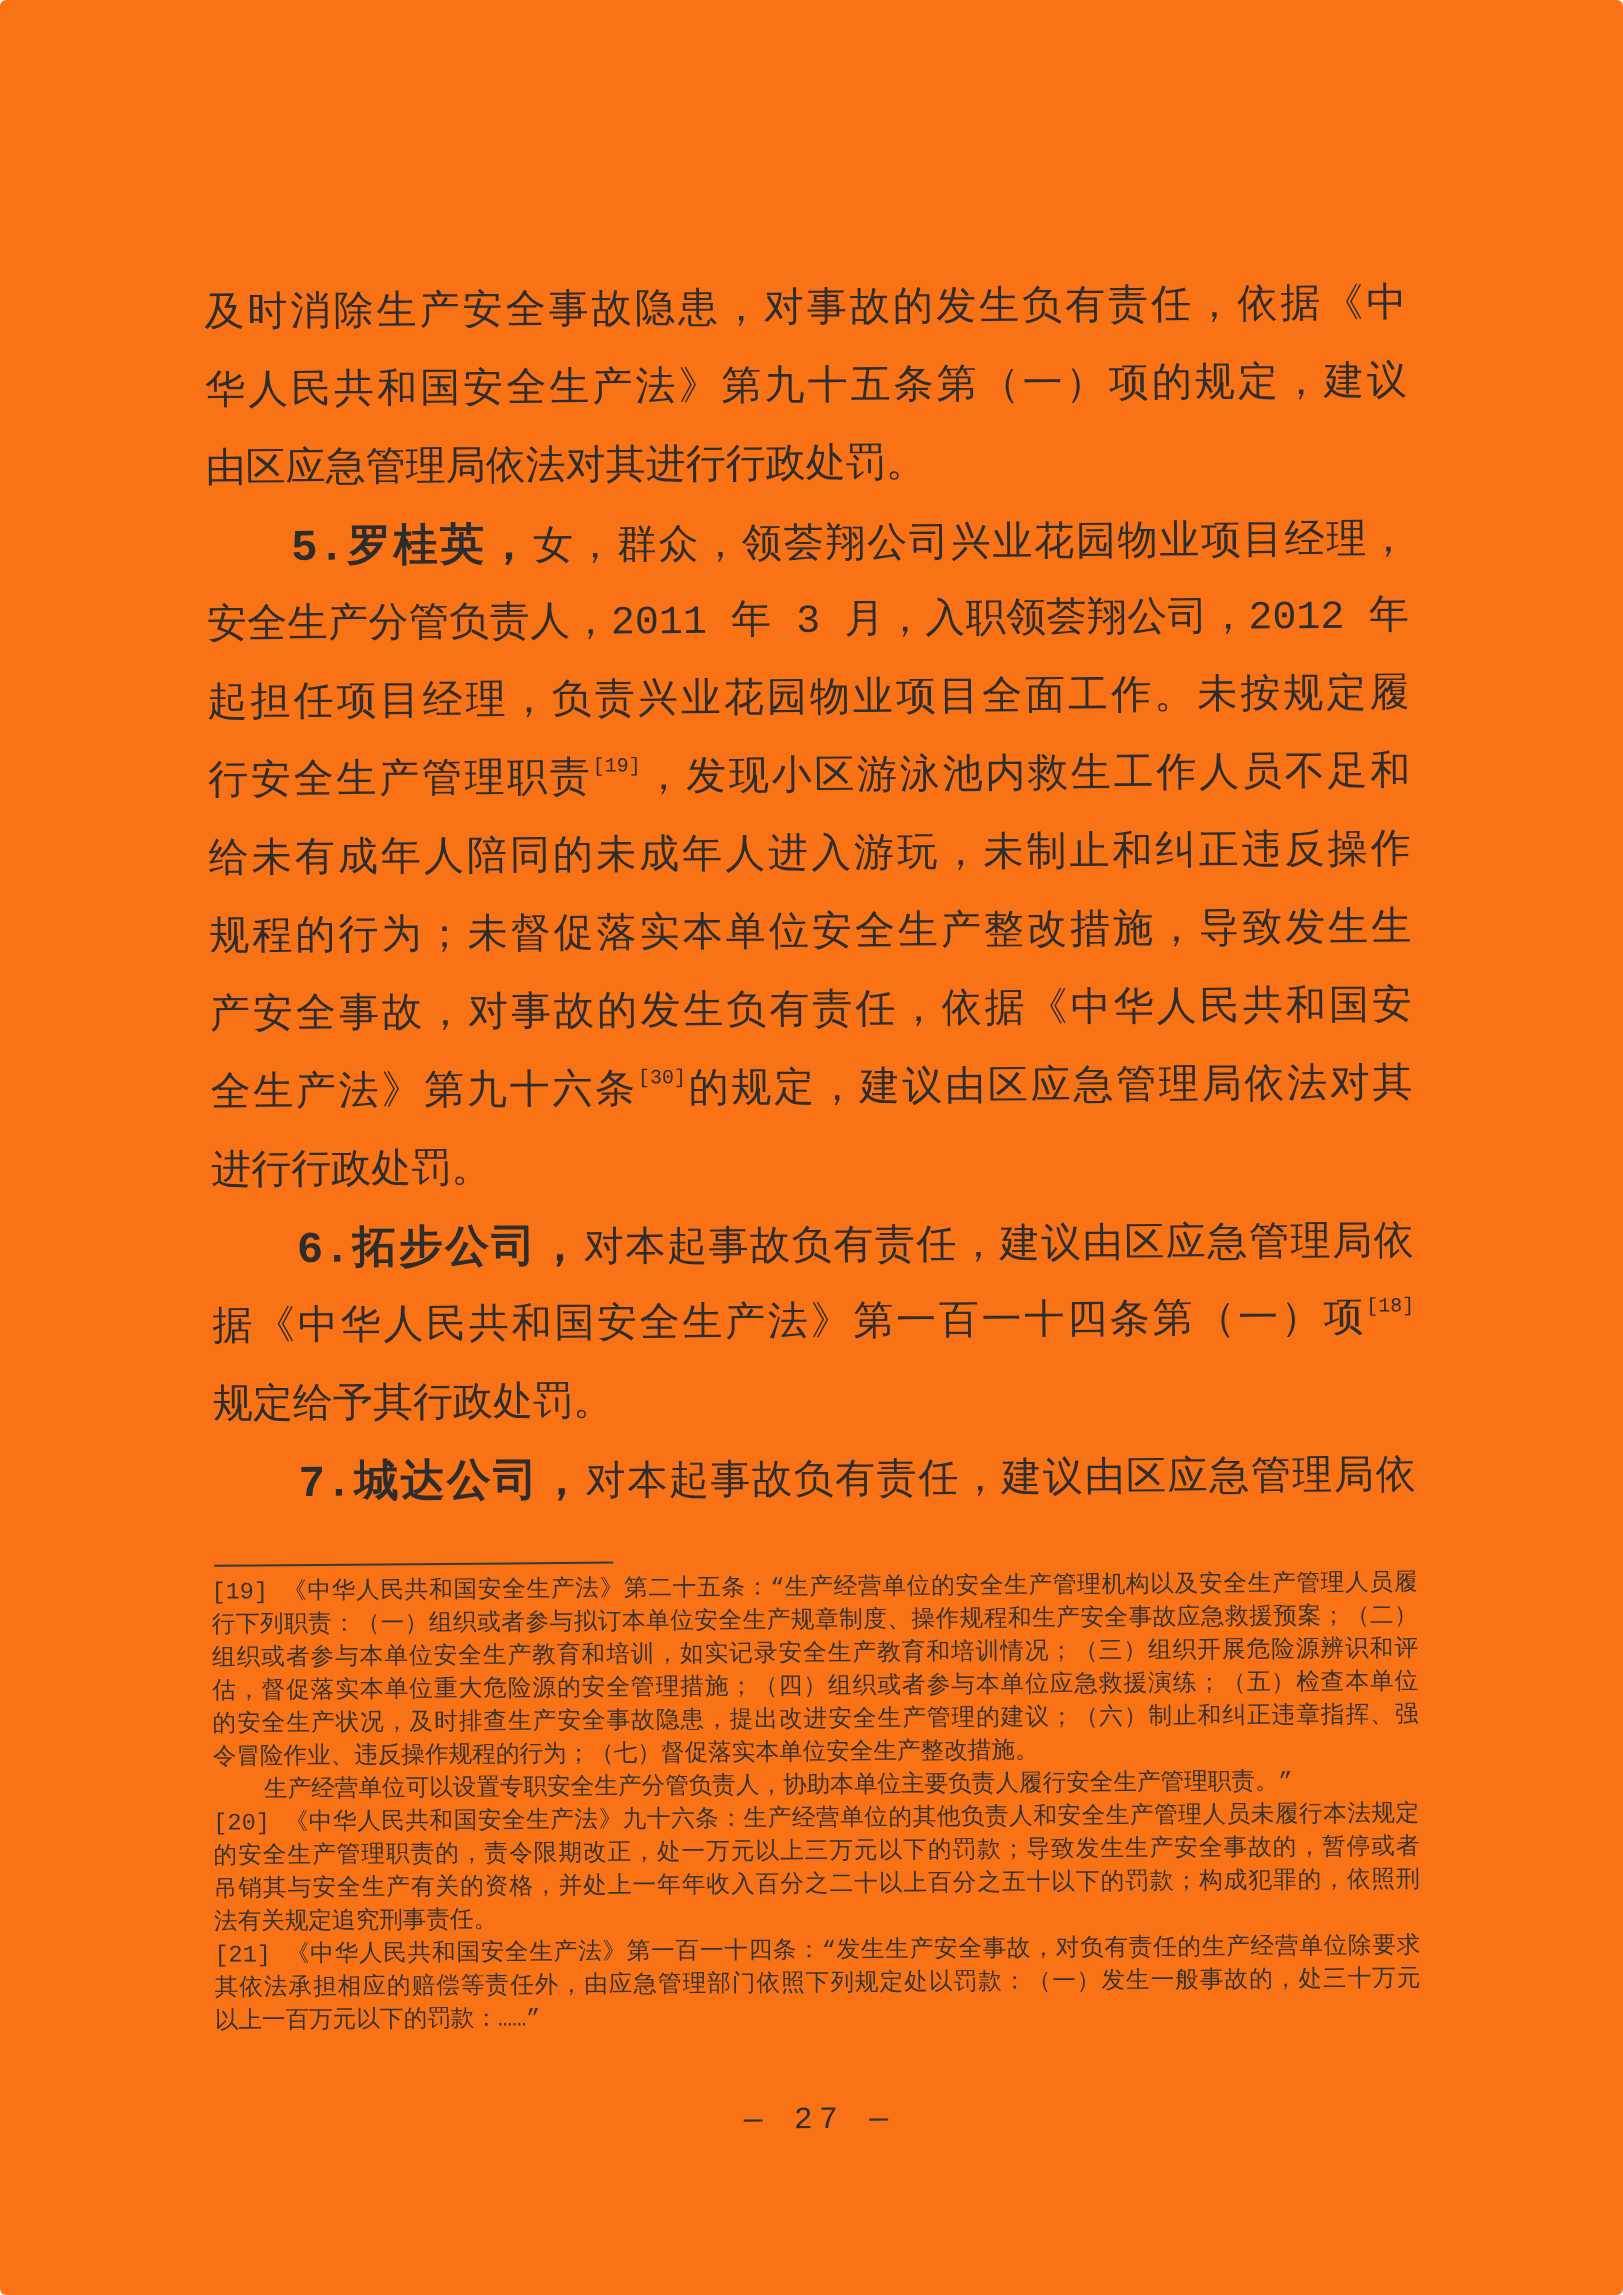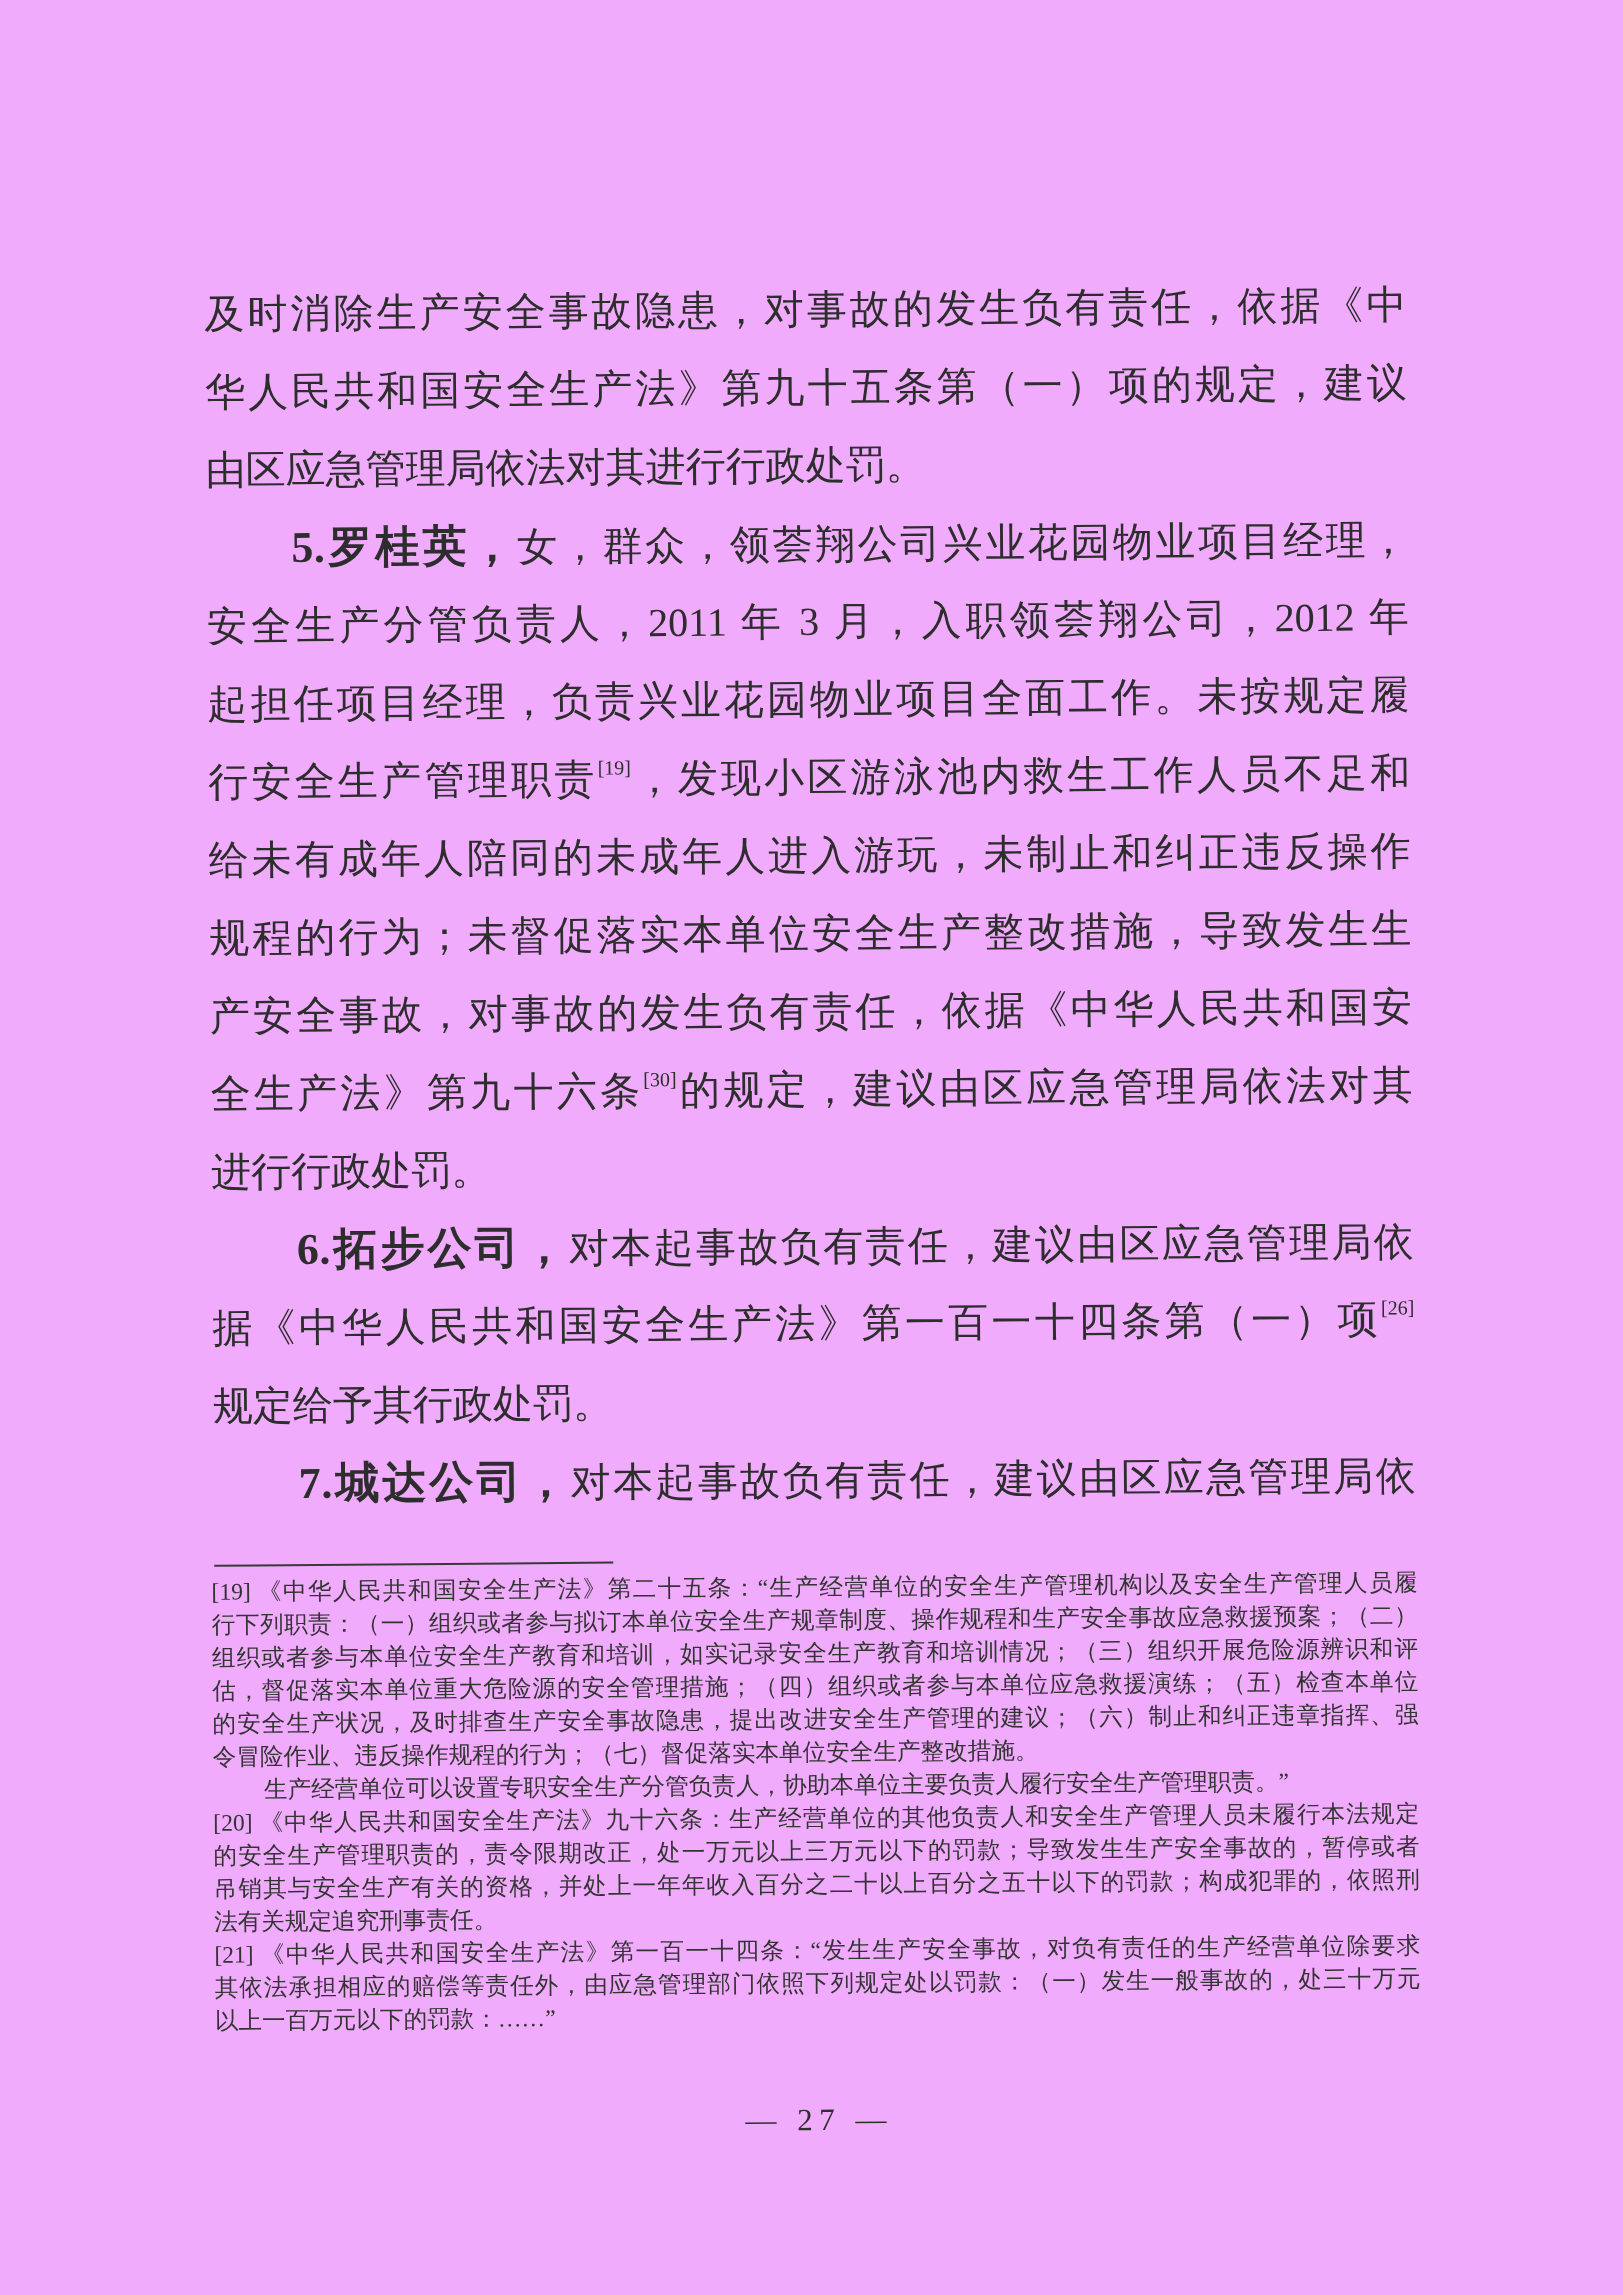--- a/index.html
+++ b/index.html
@@ -4,24 +4,25 @@
 <style>
   html, body {
     margin: 0;
     padding: 0;
     background: #ffffff;
   }
   .page {
     position: relative;
     width: 1623px;
     height: 2295px;
-    background: #f0abfc;
+    background: #f97316;
     overflow: hidden;
-    font-family: Liberation Serif, serif;
+    font-family: Liberation Mono, monospace;
     color: #2d2d2d;
+    border-radius: 6px;
   }
   
   .scan {
     position: absolute;
     inset: 0;
     transform: rotate(-0.45deg);
     transform-origin: 50% 50%;
   }
   .doc-body {
     position: absolute;
@@ -94,21 +95,21 @@
         <div class="bline just ind"><span class="b">5.罗桂英，</span><span>女，群众，领荟翔公司兴业花园物业项目经理，</span></div>
         <div class="bline just"><span>安全生产分管负责人，2011 年 3 月，入职领荟翔公司，2012 年</span></div>
         <div class="bline just"><span>起担任项目经理，负责兴业花园物业项目全面工作。未按规定履</span></div>
         <div class="bline just"><span>行安全生产管理职责</span><span class="sup">[19]</span><span>，发现小区游泳池内救生工作人员不足和</span></div>
         <div class="bline just"><span>给未有成年人陪同的未成年人进入游玩，未制止和纠正违反操作</span></div>
         <div class="bline just"><span>规程的行为；未督促落实本单位安全生产整改措施，导致发生生</span></div>
         <div class="bline just"><span>产安全事故，对事故的发生负有责任，依据《中华人民共和国安</span></div>
         <div class="bline just"><span>全生产法》第九十六条</span><span class="sup">[30]</span><span>的规定，建议由区应急管理局依法对其</span></div>
         <div class="bline"><span>进行行政处罚。</span></div>
         <div class="bline just ind"><span class="b">6.拓步公司，</span><span>对本起事故负有责任，建议由区应急管理局依</span></div>
-        <div class="bline just"><span>据《中华人民共和国安全生产法》第一百一十四条第（一）项</span><span class="sup">[26]</span></div>
+        <div class="bline just"><span>据《中华人民共和国安全生产法》第一百一十四条第（一）项</span><span class="sup">[18]</span></div>
         <div class="bline"><span>规定给予其行政处罚。</span></div>
         <div class="bline just ind"><span class="b">7.城达公司，</span><span>对本起事故负有责任，建议由区应急管理局依</span></div>
       </div>
     <div class="fn-divider"></div>
     <div class="footnotes" id="doc-footnotes">
         <div class="fline just"><span>[19] 《中华人民共和国安全生产法》第二十五条：“生产经营单位的安全生产管理机构以及安全生产管理人员履</span></div>
         <div class="fline just"><span>行下列职责：（一）组织或者参与拟订本单位安全生产规章制度、操作规程和生产安全事故应急救援预案；（二）</span></div>
         <div class="fline just"><span>组织或者参与本单位安全生产教育和培训，如实记录安全生产教育和培训情况；（三）组织开展危险源辨识和评</span></div>
         <div class="fline just"><span>估，督促落实本单位重大危险源的安全管理措施；（四）组织或者参与本单位应急救援演练；（五）检查本单位</span></div>
         <div class="fline just"><span>的安全生产状况，及时排查生产安全事故隐患，提出改进安全生产管理的建议；（六）制止和纠正违章指挥、强</span></div>

